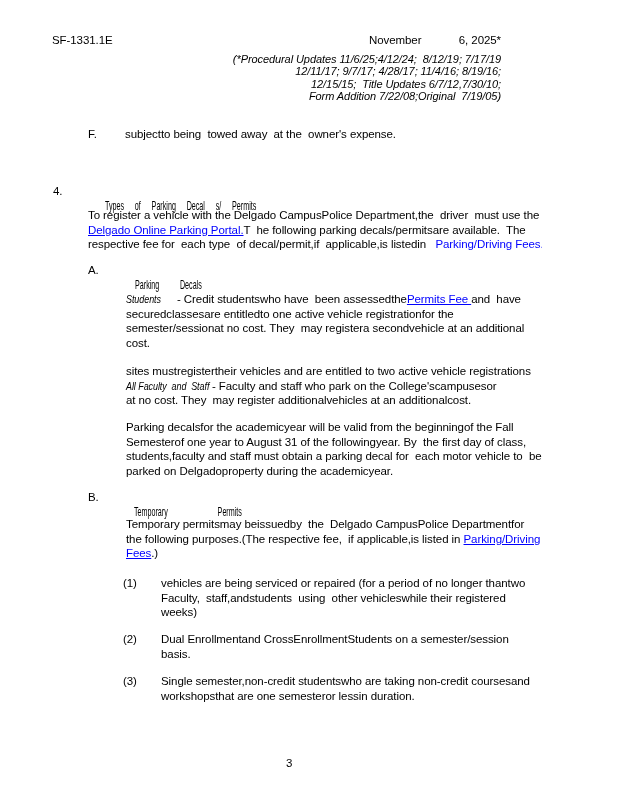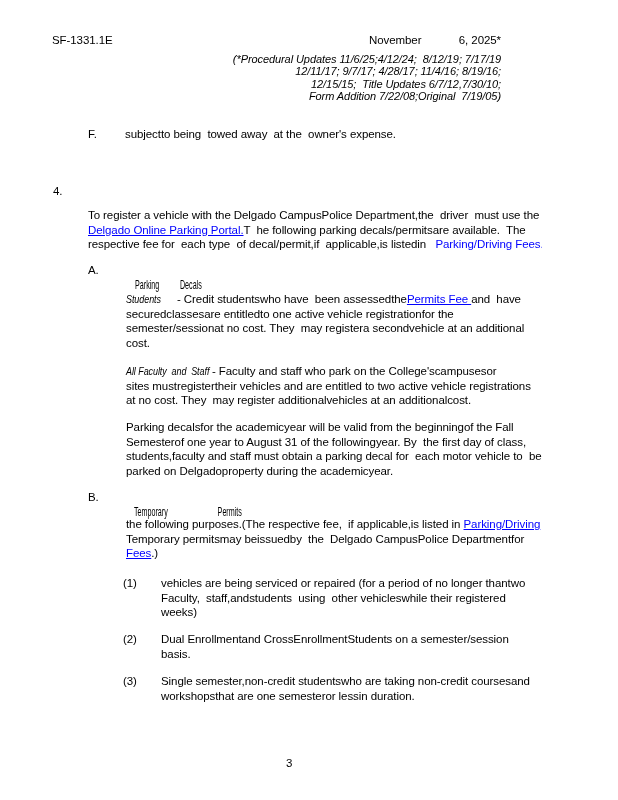--- a/index.html
+++ b/index.html
@@ -39,60 +39,63 @@
     <div class="line">12/15/15;  Title Updates 6/7/12,7/30/10;</div>
     <div class="line">Form Addition 7/22/08;Original  7/19/05)</div>
   </div>
 
   <div class="abs line" style="left:88px;top:127px">F.</div>
   <div class="abs" style="left:125px;top:127px">
     <div class="line">subjectto being  towed away  at the  owner's expense.</div>
   </div>
 
   <div class="abs line" style="left:53px;top:184px">4.</div>
+  <div class="abs line" style="left:93px;top:184px">
+    <span class="ch ch-s4">Types of Parking Decal s/ Permits</span>
+  </div>
 
   <div class="abs" style="left:88px;top:208px">
     <div class="line">To register a vehicle with the Delgado CampusPolice Department,the  driver  must use the</div>
     <div class="line"><a class="link u">Delgado Online Parking Portal.</a><span>T  he following parking decals/permitsare available.  The</span></div>
     <div class="line"><span>respective fee for  each type  of decal/permit,if  applicable,is listedin   </span><a class="link">Parking/Driving Fees.</a></div>
   </div>
 
   <div class="abs line" style="left:88px;top:263px">A.</div>
   <div class="abs line" style="left:123px;top:263px">
     <span class="ch ch-a">Parking Decals</span>
   </div>
 
   <div class="abs" style="left:126px;top:292px">
     <div class="line"><span class="ilead">Students</span><span>  - Credit studentswho have  been assessedthe</span><a class="link u">Permits Fee </a><span>and  have</span></div>
     <div class="line">securedclassesare entitledto one active vehicle registrationfor the</div>
     <div class="line">semester/sessionat no cost. They  may registera secondvehicle at an additional</div>
     <div class="line">cost.</div>
   </div>
 
   <div class="abs" style="left:126px;top:364px">
+    <div class="line">sites mustregistertheir vehicles and are entitled to two active vehicle registrations</div>
     <div class="line"><span class="ilead ilead-fac">All Faculty  and  Staff</span><span> - Faculty and staff who park on the College'scampusesor</span></div>
-    <div class="line">sites mustregistertheir vehicles and are entitled to two active vehicle registrations</div>
     <div class="line">at no cost. They  may register additionalvehicles at an additionalcost.</div>
   </div>
 
   <div class="abs" style="left:126px;top:420px">
     <div class="line">Parking decalsfor the academicyear will be valid from the beginningof the Fall</div>
     <div class="line">Semesterof one year to August 31 of the followingyear. By  the first day of class,</div>
     <div class="line">students,faculty and staff must obtain a parking decal for  each motor vehicle to  be</div>
     <div class="line">parked on Delgadoproperty during the academicyear.</div>
   </div>
 
   <div class="abs line" style="left:88px;top:490px">B.</div>
   <div class="abs line" style="left:122px;top:490px">
     <span class="ch ch-b">Temporary Permits</span>
   </div>
 
   <div class="abs" style="left:126px;top:517px">
+    <div class="line">Temporary permitsmay beissuedby  the  Delgado CampusPolice Departmentfor</div>
     <div class="line"><span>the following purposes.(The respective fee,  if applicable,is listed in </span><a class="link u">Parking/Driving</a></div>
-    <div class="line">Temporary permitsmay beissuedby  the  Delgado CampusPolice Departmentfor</div>
     <div class="line"><a class="link u">Fees</a><span>.)</span></div>
   </div>
 
   <div class="abs line" style="left:123px;top:576px">(1)</div>
   <div class="abs" style="left:161px;top:576px">
     <div class="line">vehicles are being serviced or repaired (for a period of no longer thantwo</div>
     <div class="line">Faculty,  staff,andstudents  using  other vehicleswhile their registered</div>
     <div class="line">weeks)</div>
   </div>
 

